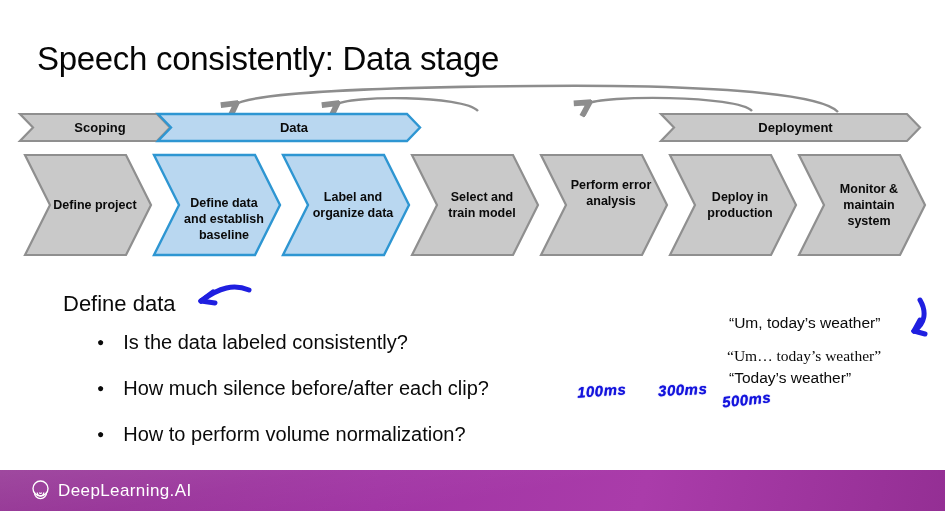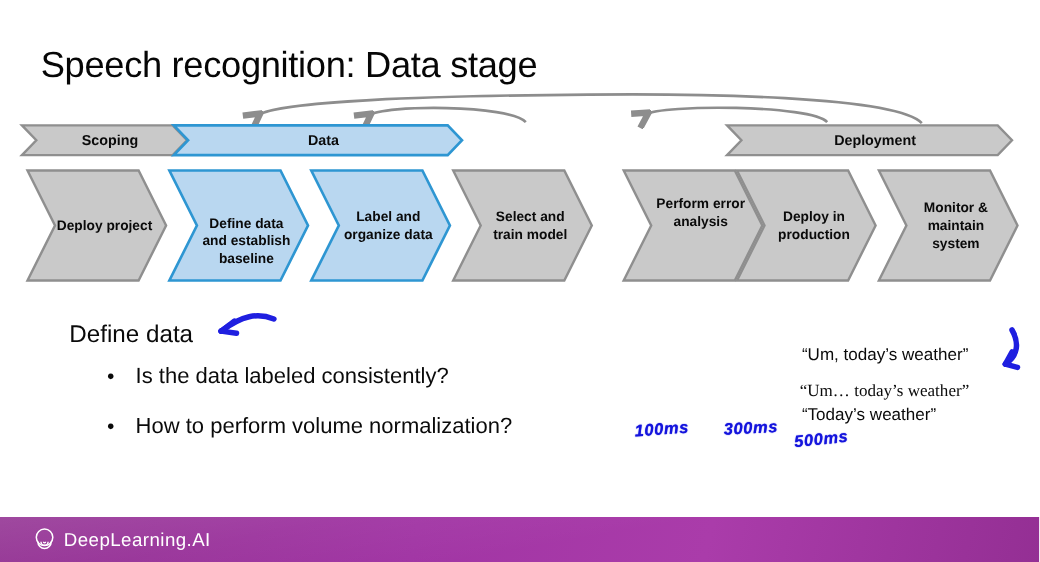--- a/index.html
+++ b/index.html
@@ -54,21 +54,21 @@
     background:linear-gradient(170deg,rgba(255,255,255,0.14) 0%,rgba(255,255,255,0.05) 28%,rgba(255,255,255,0) 55%);
   }
   .brand{display:flex;align-items:center;gap:7px;margin-left:30px;position:relative;}
   .brand-text{color:#ffffff;font-size:17px;font-weight:400;letter-spacing:0.4px;}
 </style>
 </head>
 <body>
 
 <div class="slide">
 
-  <div class="title">Speech recognition: Data stage</div>
+  <div class="title">Speech consistently: Data stage</div>
 
   <svg class="arcs" width="945" height="150">
     <defs>
       <marker id="arrh" markerWidth="10" markerHeight="10" refX="2.5" refY="4" orient="auto">
         <path d="M7,0.8 L1.2,4 L7,7.2" fill="none" stroke="#8d8d8d" stroke-width="1.6"></path>
       </marker>
     </defs>
     <path d="M 838 112 C 815 87 630 85 535 86 C 390 87 252 92 234 105" marker-end="url(#arrh)"></path>
     <path d="M 478 111 C 463 95 349 95 335 105" marker-end="url(#arrh)"></path>
     <path d="M 752 111 C 738 95 601 95 587 104" marker-end="url(#arrh)"></path>
@@ -90,41 +90,41 @@
     <svg width="259" height="27">
         <polygon points="0,0 246,0 259,13.5 246,27 0,27 13,13.5"></polygon>
       </svg>
     <div class="chev-label">Deployment</div>
   </div>
 
   <div class="chev step chev-gray" style="left:25px;top:155px;width:126px;height:100px;">
     <svg width="126" height="100">
         <polygon points="0,0 101,0 126,50 101,100 0,100 25,50"></polygon>
       </svg>
-    <div class="chev-label">Deploy project</div>
+    <div class="chev-label">Define project</div>
   </div>
   <div class="chev step chev-blue" style="left:154px;top:155px;width:126px;height:128px;">
     <svg width="126" height="100">
         <polygon points="0,0 101,0 126,50 101,100 0,100 25,50"></polygon>
       </svg>
     <div class="chev-label">Define data and establish baseline</div>
   </div>
   <div class="chev step chev-blue" style="left:283px;top:155px;width:126px;height:100px;">
     <svg width="126" height="100">
         <polygon points="0,0 101,0 126,50 101,100 0,100 25,50"></polygon>
       </svg>
     <div class="chev-label">Label and organize data</div>
   </div>
   <div class="chev step chev-gray" style="left:412px;top:155px;width:126px;height:100px;">
     <svg width="126" height="100">
         <polygon points="0,0 101,0 126,50 101,100 0,100 25,50"></polygon>
       </svg>
     <div class="chev-label">Select and train model</div>
   </div>
-  <div class="chev step chev-gray" style="left:567px;top:155px;width:126px;height:76px;">
+  <div class="chev step chev-gray" style="left:541px;top:155px;width:126px;height:76px;">
     <svg width="126" height="100">
         <polygon points="0,0 101,0 126,50 101,100 0,100 25,50"></polygon>
       </svg>
     <div class="chev-label">Perform error analysis</div>
   </div>
   <div class="chev step chev-gray" style="left:670px;top:155px;width:126px;height:100px;">
     <svg width="126" height="100">
         <polygon points="0,0 101,0 126,50 101,100 0,100 25,50"></polygon>
       </svg>
     <div class="chev-label">Deploy in production</div>
@@ -139,20 +139,21 @@
   <div class="section-heading">Define data</div>
 
   <svg class="ink" style="left:190px;top:282px;" width="64" height="32">
     <path d="M 59 8 C 44 2 30 5 11 19"></path>
     <path d="M 11 19 L 23 10"></path>
     <path d="M 11 19 L 25 21"></path>
   </svg>
 
   <ul class="bullets">
     <li>Is the data labeled consistently?</li>
+    <li>How much silence before/after each clip?</li>
     <li>How to perform volume normalization?</li>
   </ul>
 
   <span class="quote q1">“Um, today’s weather”</span>
   <span class="quote q2">“Um… today’s weather”</span>
   <span class="quote q3">“Today’s weather”</span>
 
   <svg class="ink" style="left:899px;top:297px;" width="32" height="44">
     <path d="M 21 3 C 28 15 26 27 15 34"></path>
     <path d="M 15 34 L 21 23"></path>

